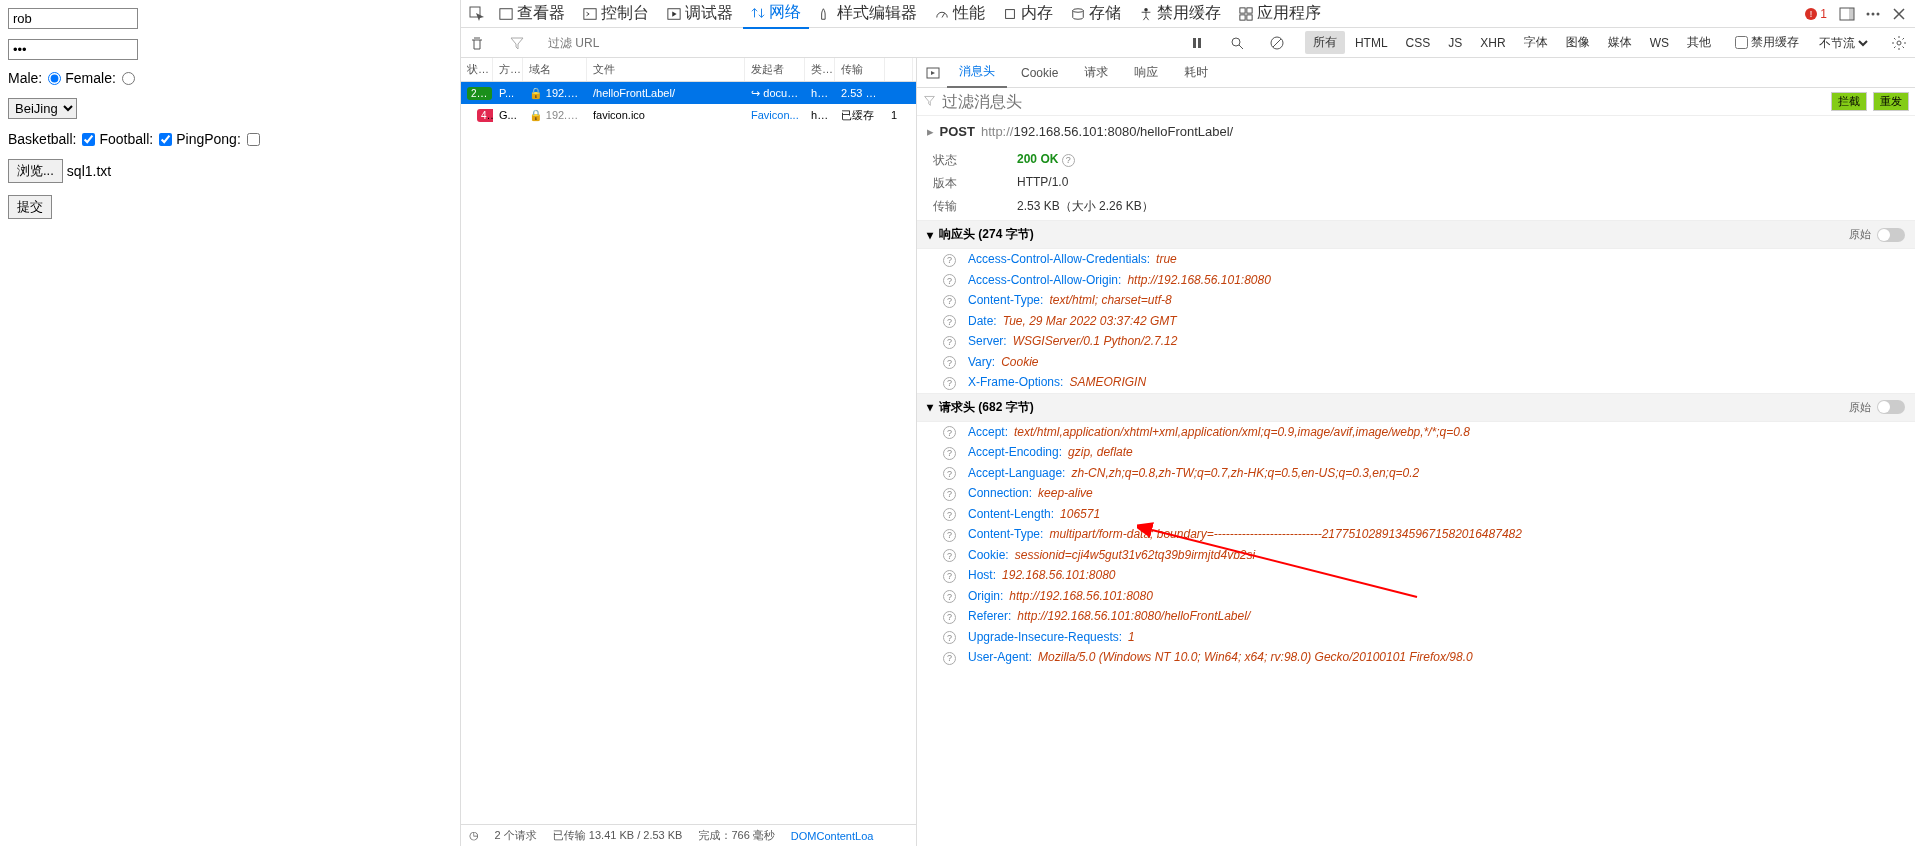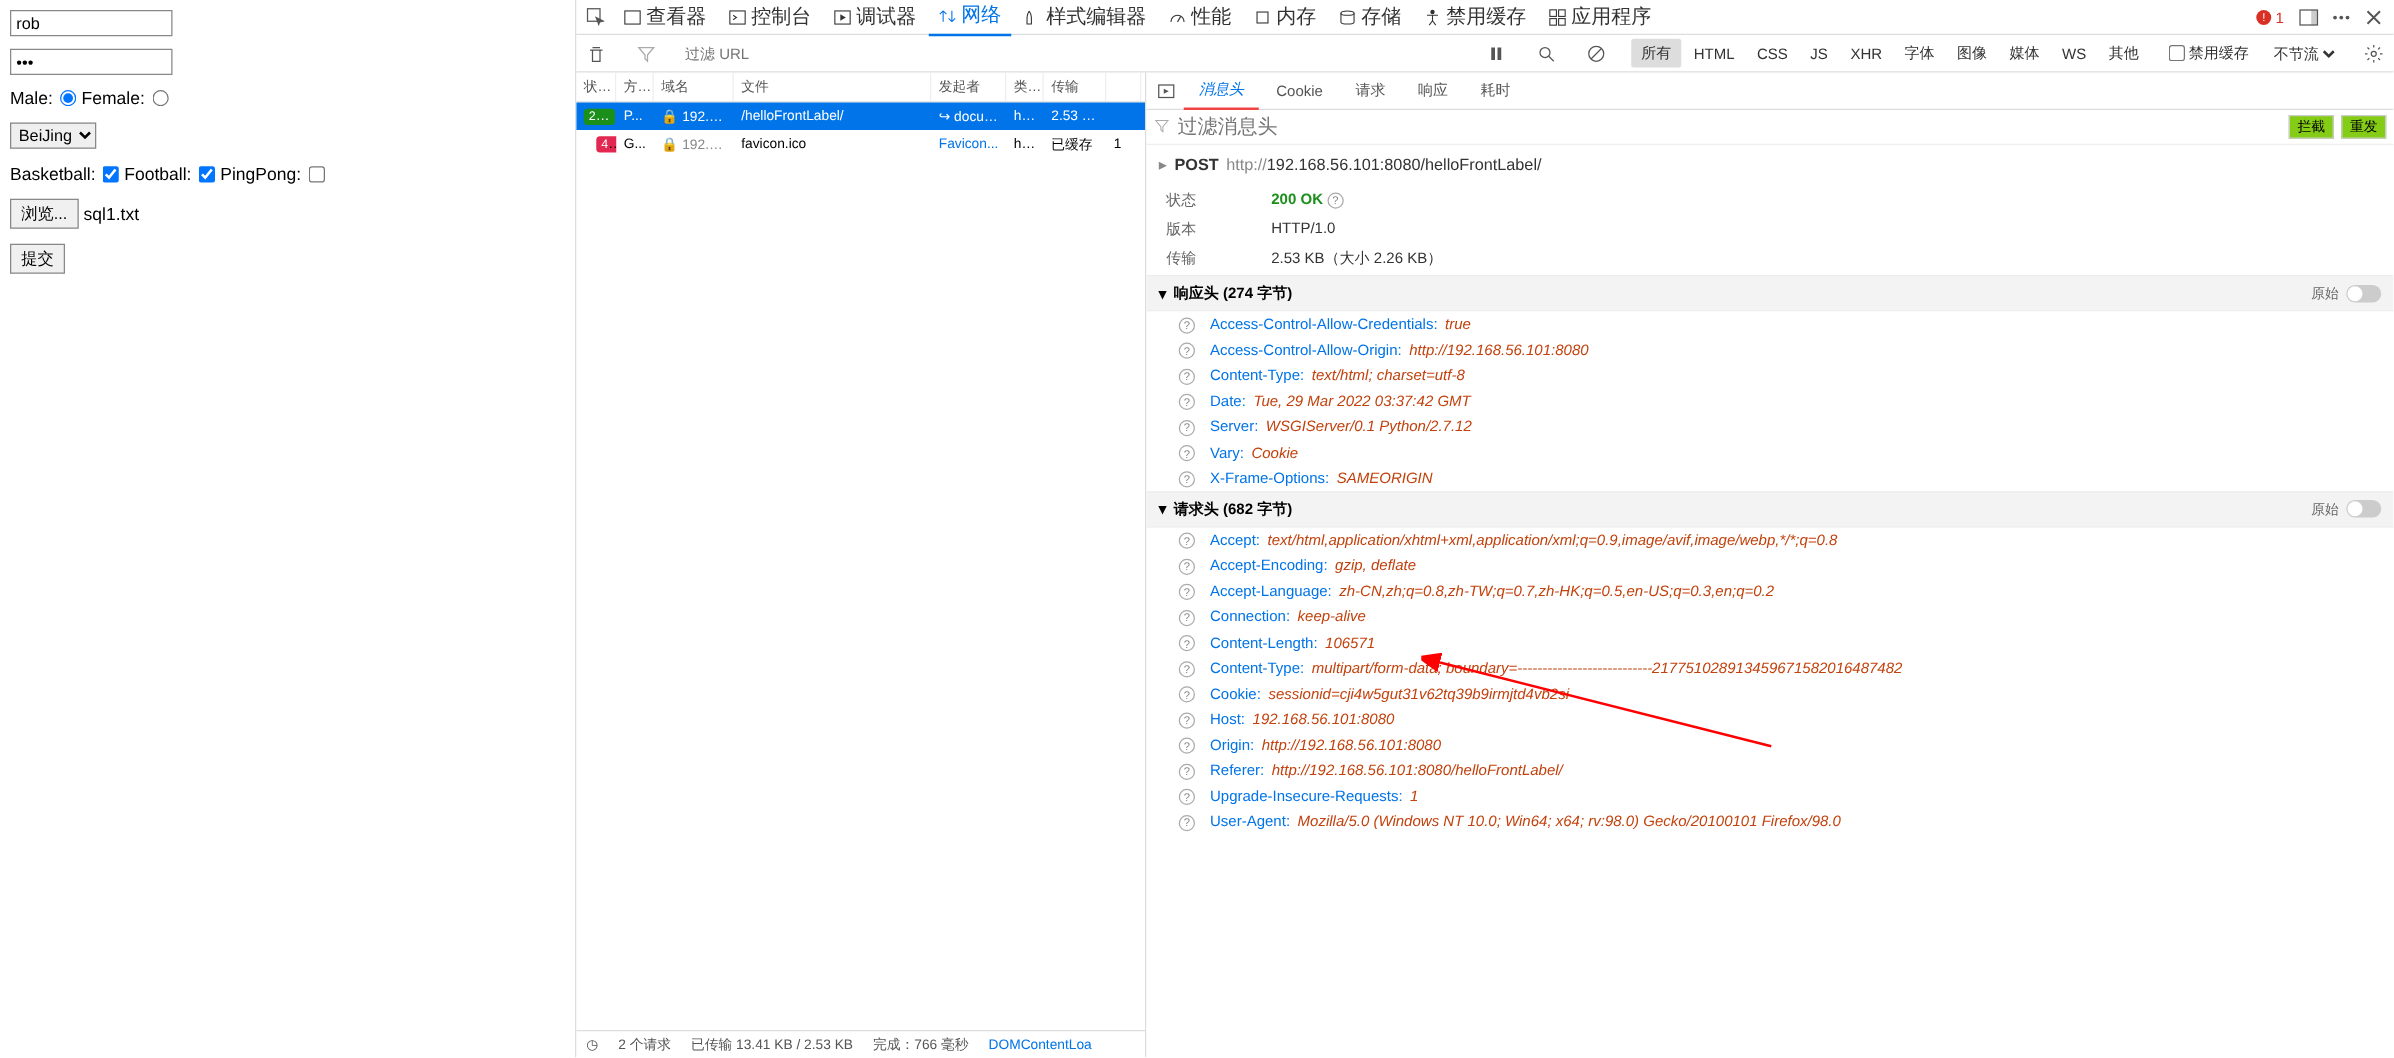--- a/index.html
+++ b/index.html
@@ -40,21 +40,21 @@
 .req-row { display: flex; height: 22px; align-items: center; font-size: 11px; cursor: pointer; }
 .req-row.selected { background: #0074e8; color: #fff; }
 .req-row.selected .badge-200 { background: #1a8f1a; color:#fff; }
 .req-row > div { padding: 2px 6px; overflow: hidden; white-space: nowrap; text-overflow: ellipsis; }
 .badge-200 { background: #1a8f1a; color: #fff; border-radius: 3px; padding: 1px 4px; font-size: 10px; }
 .badge-404 { background: #e22850; color: #fff; border-radius: 3px; padding: 1px 4px; font-size: 10px; margin-left: 10px; }
 .link { color: #0074e8; }
 .detail-pane { flex: 1; display: flex; flex-direction: column; overflow-y: auto; }
 .detail-tabs { display: flex; align-items: center; height: 30px; border-bottom: 1px solid #ddd; padding: 0 4px; gap: 2px; }
 .detail-tab { padding: 6px 12px; cursor: pointer; color: #555; font-size: 12px; }
-.detail-tab.active { color: #0074e8; border-bottom: 2px solid #ef4444; font-style: italic; }
+.detail-tab.active { color: #0074e8; border-bottom: 2px solid #737373; }
 .detail-filter-row { display: flex; align-items: center; height: 28px; border-bottom: 1px solid #eee; padding: 0 6px; gap: 6px; }
 .detail-filter-row input { flex: 1; border: none; font-size: 16px; color: #888; font-family: Liberation Serif, serif; }
 .detail-content { flex: 1; overflow-y: auto; position: relative; }
 .url-row { padding: 8px 10px; font-size: 13px; color: #333; display: flex; align-items: center; gap: 6px; }
 .url-row b { font-weight: 600; }
 .gray { color: #888; }
 .section-kv { padding: 2px 10px 2px 16px; }
 .kv-row { display: flex; padding: 3px 0; font-size: 12px; }
 .kv-label { width: 84px; color: #666; }
 .kv-val { flex: 1; color: #333; }

